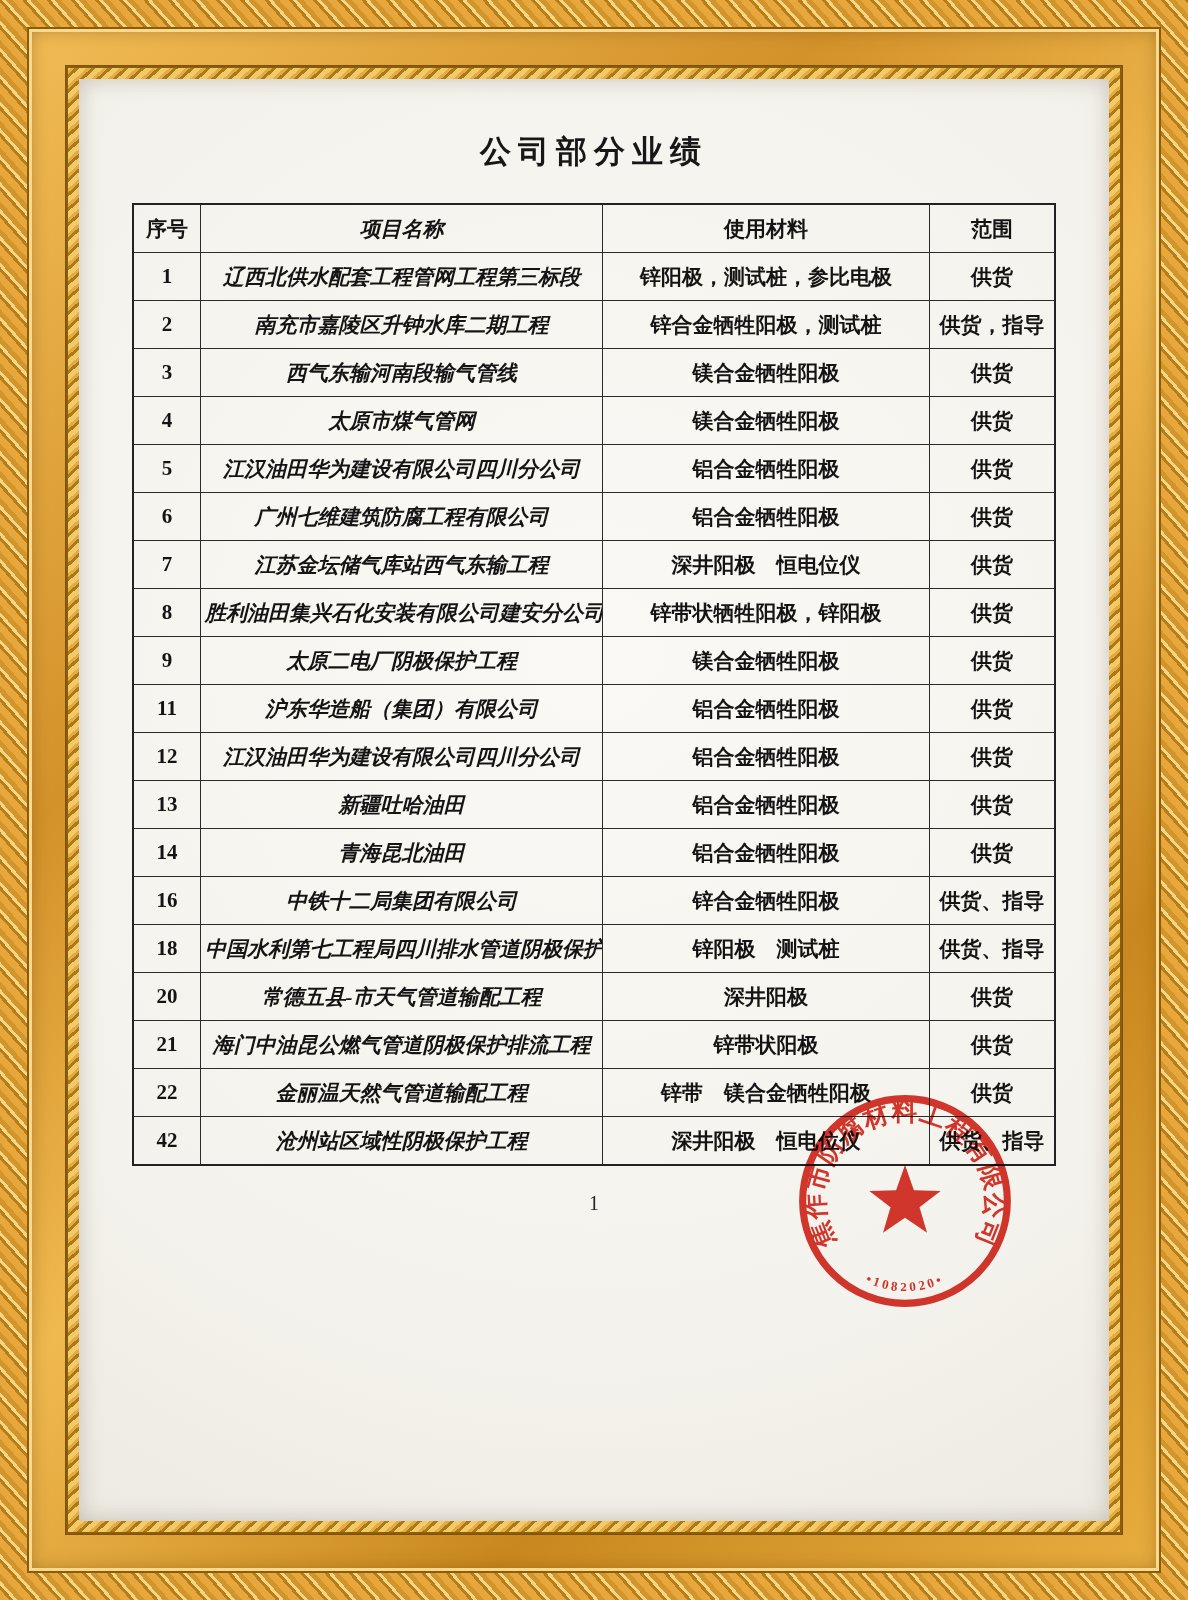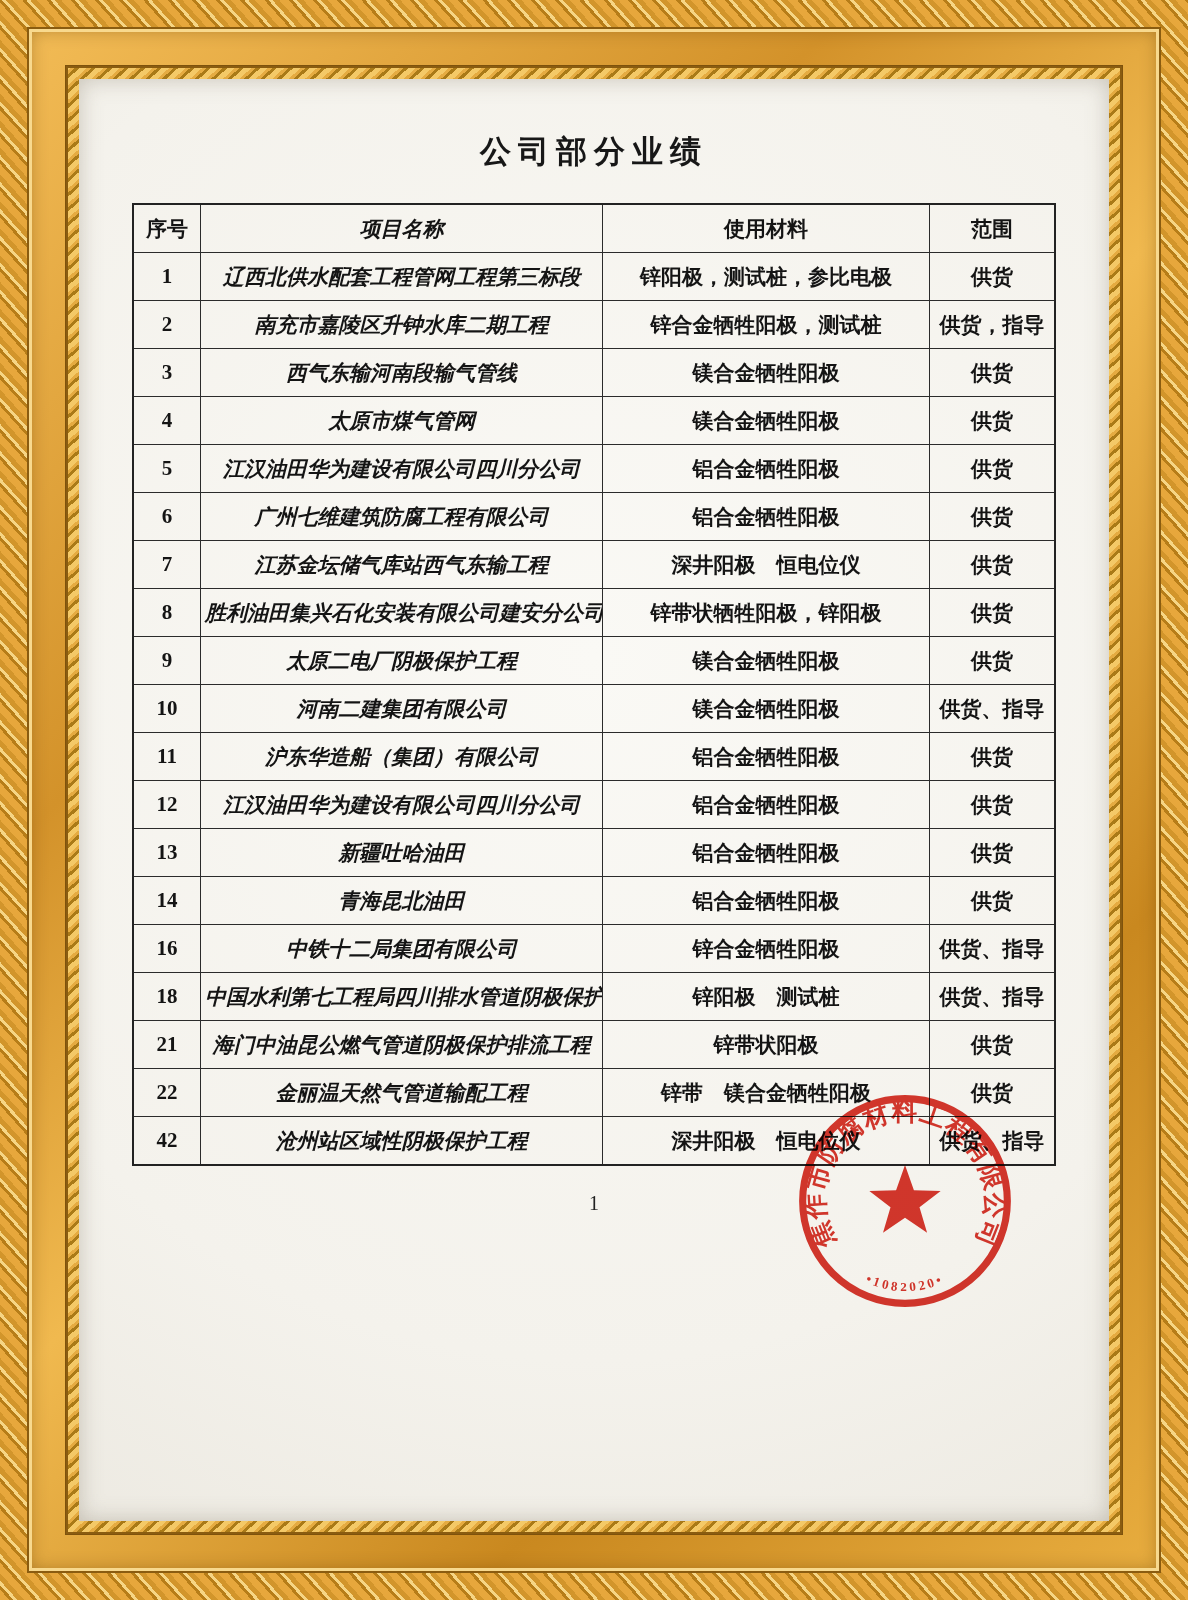--- a/index.html
+++ b/index.html
@@ -149,26 +149,20 @@
                 <td class="c2">锌带状牺牲阳极，锌阳极</td>
                 <td class="c3">供货</td>
               </tr>
               <tr>
                 <td class="c0">9</td>
                 <td class="c1">太原二电厂阴极保护工程</td>
                 <td class="c2">镁合金牺牲阳极</td>
                 <td class="c3">供货</td>
               </tr>
               <tr>
-                <td class="c0">10</td>
-                <td class="c1">河南二建集团有限公司</td>
-                <td class="c2">镁合金牺牲阳极</td>
-                <td class="c3">供货、指导</td>
-              </tr>
-              <tr>
                 <td class="c0">11</td>
                 <td class="c1">沪东华造船（集团）有限公司</td>
                 <td class="c2">铝合金牺牲阳极</td>
                 <td class="c3">供货</td>
               </tr>
               <tr>
                 <td class="c0">12</td>
                 <td class="c1">江汉油田华为建设有限公司四川分公司</td>
                 <td class="c2">铝合金牺牲阳极</td>
                 <td class="c3">供货</td>
@@ -189,20 +183,26 @@
                 <td class="c0">16</td>
                 <td class="c1">中铁十二局集团有限公司</td>
                 <td class="c2">锌合金牺牲阳极</td>
                 <td class="c3">供货、指导</td>
               </tr>
               <tr>
                 <td class="c0">18</td>
                 <td class="c1">中国水利第七工程局四川排水管道阴极保护</td>
                 <td class="c2">锌阳极　测试桩</td>
                 <td class="c3">供货、指导</td>
+              </tr>
+              <tr>
+                <td class="c0">20</td>
+                <td class="c1">常德五县-市天气管道输配工程</td>
+                <td class="c2">深井阳极</td>
+                <td class="c3">供货</td>
               </tr>
               <tr>
                 <td class="c0">21</td>
                 <td class="c1">海门中油昆公燃气管道阴极保护排流工程</td>
                 <td class="c2">锌带状阳极</td>
                 <td class="c3">供货</td>
               </tr>
               <tr>
                 <td class="c0">22</td>
                 <td class="c1">金丽温天然气管道输配工程</td>

